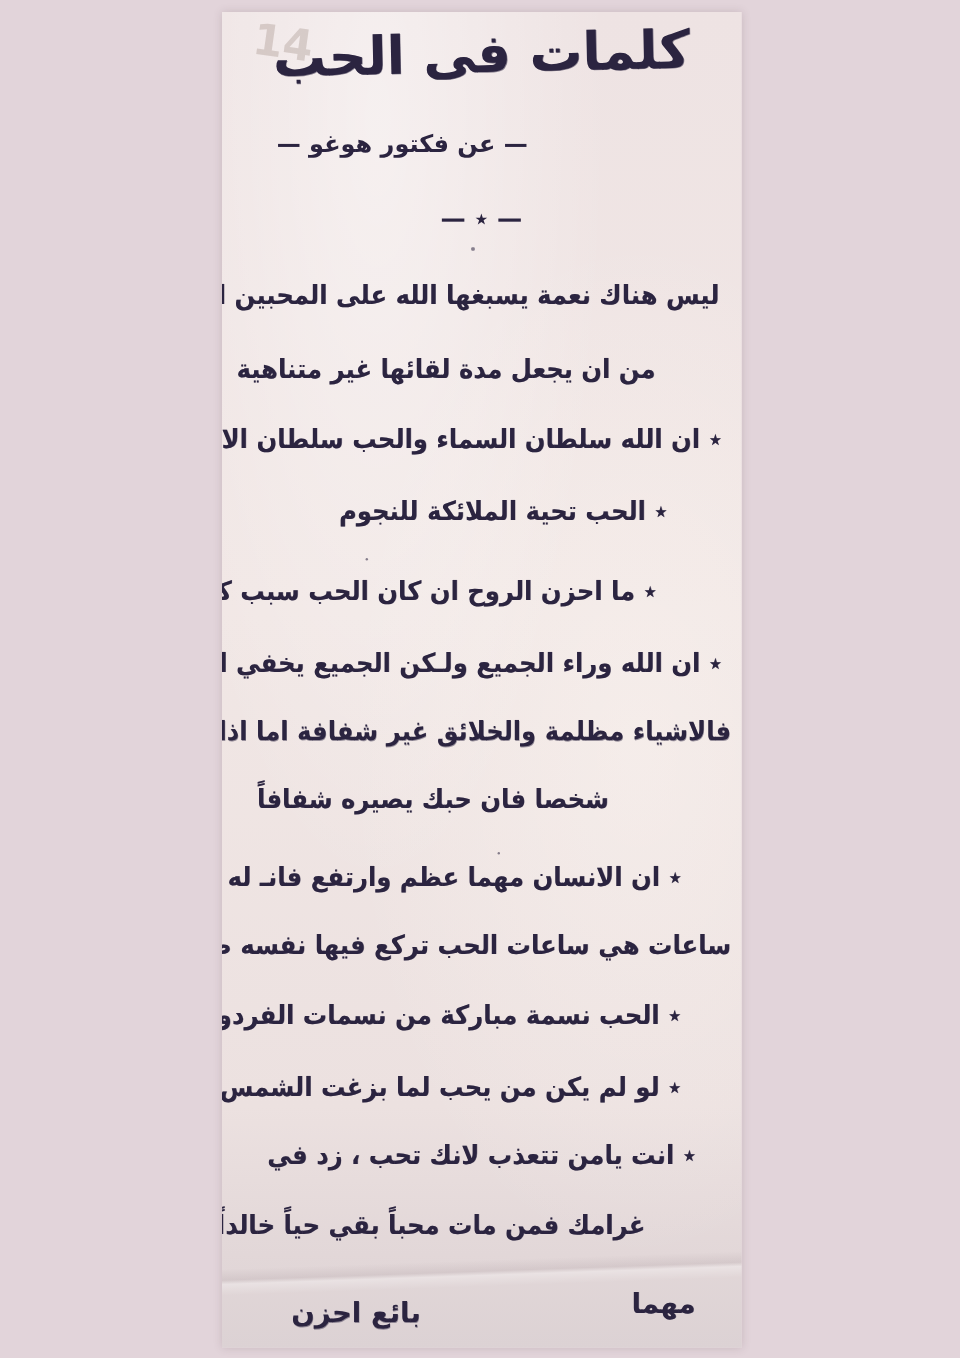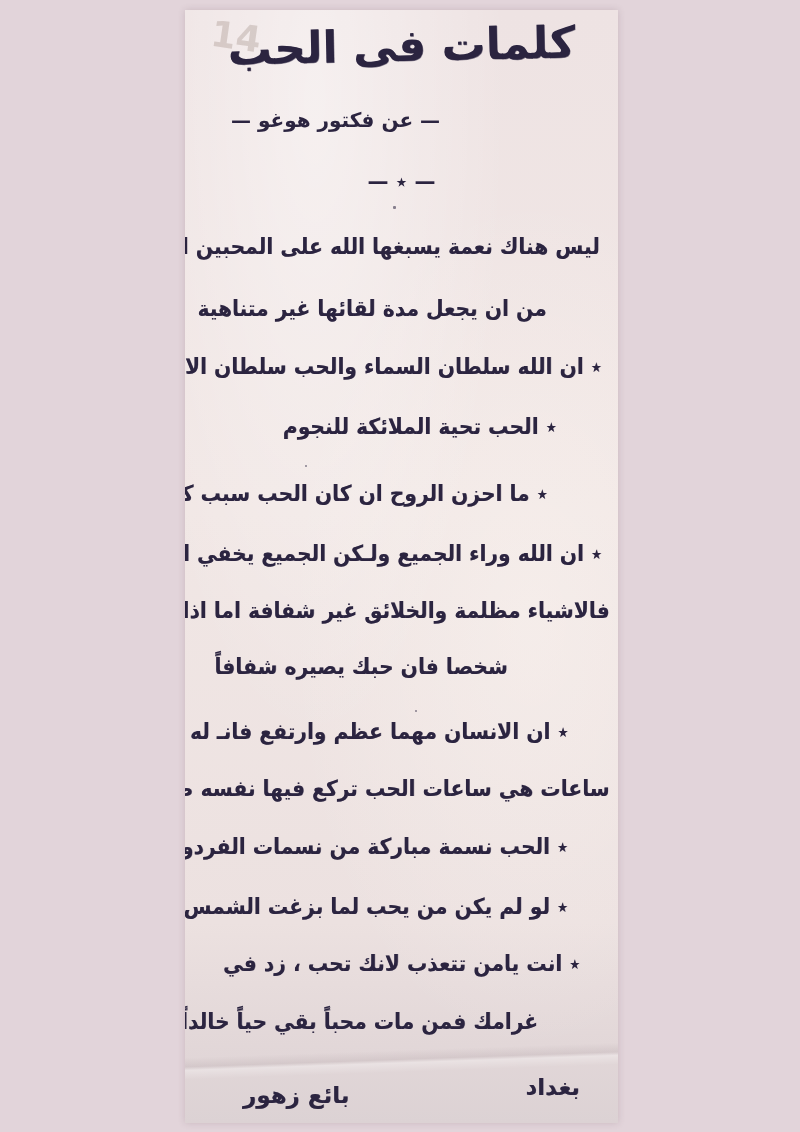--- a/index.html
+++ b/index.html
@@ -129,21 +129,21 @@
   <div class="line" style="top:529px; right:16px;">٭ ان الله وراء الجميع ولـكن الجميع يخفي الله</div>
   <div class="line" style="top:586px; right:8px;">فالاشياء مظلمة والخلائق غير شفافة اما اذا احببت</div>
   <div class="line" style="top:642px; right:110px;">شخصا فان حبك يصيره شفافاً</div>
   <div class="line" style="top:707px; right:50px;">٭ ان الانسان مهما عظم وارتفع فانـ له</div>
   <div class="line" style="top:764px; right:8px;">ساعات هي ساعات الحب تركع فيها نفسه صاغرة</div>
   <div class="line" style="top:822px; right:50px;">٭ الحب نسمة مباركة من نسمات الفردوس</div>
   <div class="line" style="top:882px; right:50px;">٭ لو لم يكن من يحب لما بزغت الشمس</div>
   <div class="line" style="top:939px; right:38px;">٭ انت يامن تتعذب لانك تحب ، زد في</div>
   <div class="line" style="top:997px; right:80px;">غرامك فمن مات محباً بقي حياً خالداً ·</div>
 
-  <div class="footer-item" style="top:1064px; right:38px;">بغداد</div>
-  <div class="footer-item" style="top:1072px; left:58px;">بائع زهور</div>
+  <div class="footer-item" style="top:1064px; right:38px;">مهما</div>
+  <div class="footer-item" style="top:1072px; left:58px;">بائع احزن</div>
 
   <div class="crease"></div>
 
   <div class="speck" style="top:196px; left:208px; width:3px; height:3px;"></div>
   <div class="speck" style="top:455px; left:120px; width:2px; height:2px;"></div>
   <div class="speck" style="top:700px; left:230px; width:2px; height:2px;"></div>
 </div>
 
 </body></html>

